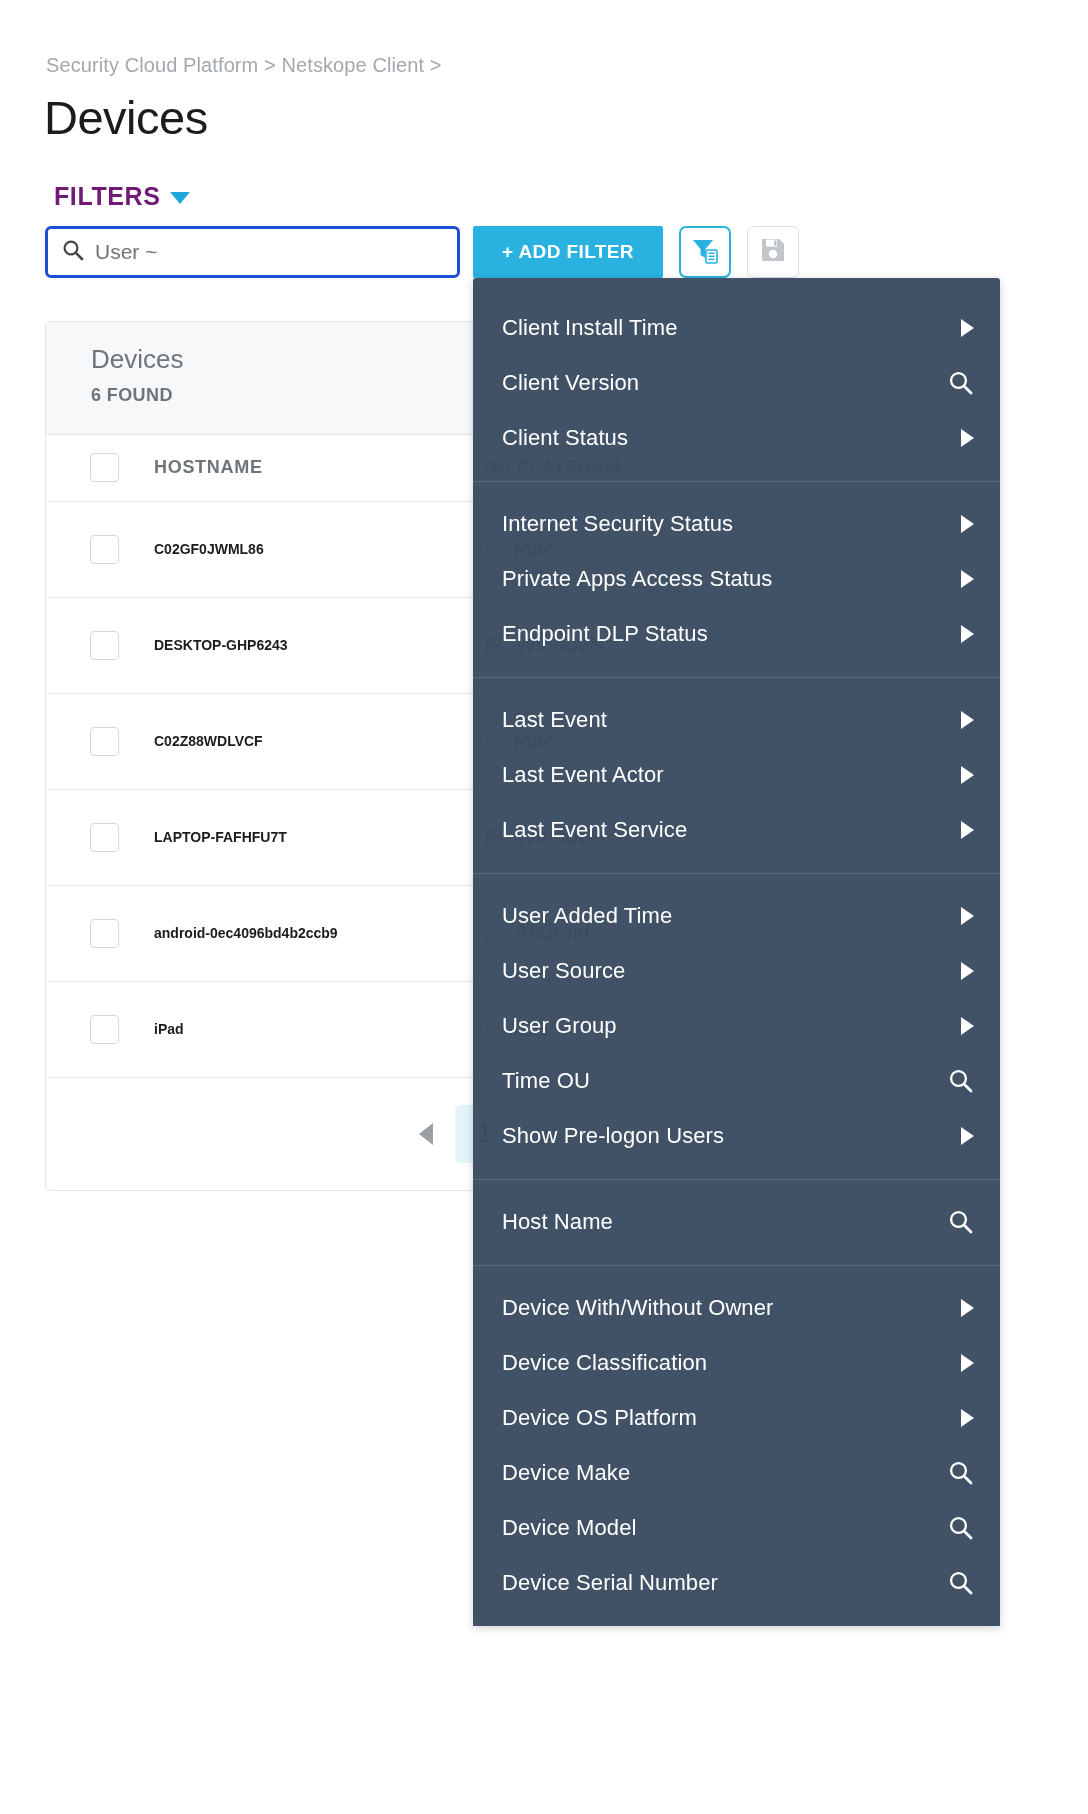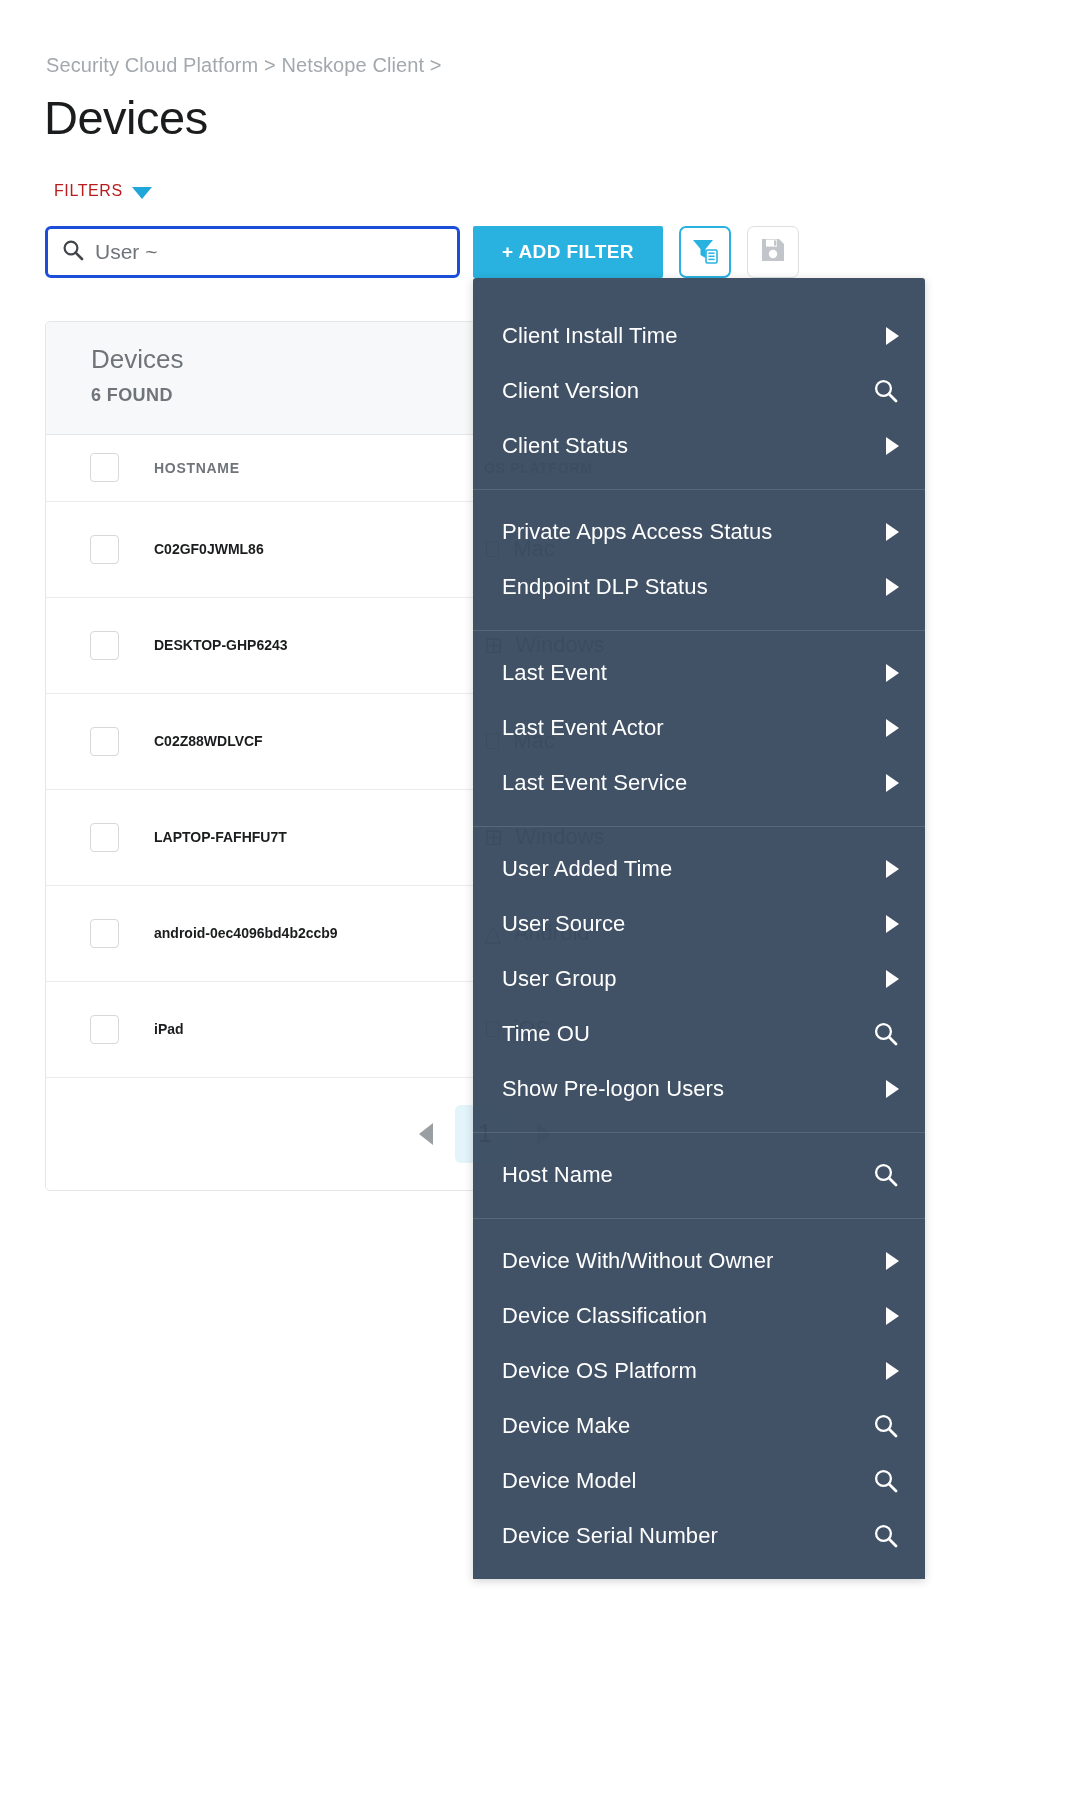--- a/index.html
+++ b/index.html
@@ -25,21 +25,21 @@
     letter-spacing: -0.5px;
   }
 
   
   .filters-bar {
     position: absolute; left: 54px; top: 138px;
     display: flex; align-items: center; gap: 9px;
     cursor: pointer;
   }
   .filters-bar .txt {
-    font-size: 16px; font-weight: normal; color: #b91c1c; letter-spacing: .6px;
+    font-size: 25px; font-weight: bold; color: #701a75; letter-spacing: .6px;
   }
   .caret-down {
     width: 0; height: 0;
     border-left: 10px solid transparent;
     border-right: 10px solid transparent;
     border-top: 12px solid #1fa7d9;
     margin-top: 3px;
   }
 
   
@@ -105,21 +105,21 @@
 
   th { height: 66px; }
   td { height: 96px; }
 
   .chk {
     width: 29px; height: 29px;
     border: 1px solid #d5d9dc; border-radius: 4px;
     background: #fff; display: block; cursor: pointer;
   }
   .th-label {
-    font-size: 14px; color: #6f7479; font-weight: bold; letter-spacing: .7px;
+    font-size: 18px; color: #6f7479; font-weight: bold; letter-spacing: .7px;
   }
   .host-cell {
     font-size: 14px; color: #1b1c1d; font-weight: bold; white-space: nowrap;
   }
   .os-cell {
     display: flex; align-items: center; gap: 12px;
     font-size: 22px; color: #4a4f54; font-weight: 300; white-space: nowrap;
   }
   .os-glyph { font-size: 23px; line-height: 1; color: #55606b; }
 
@@ -140,24 +140,24 @@
   .page-num {
     min-width: 60px; height: 58px;
     background: #e4f4fb; border-radius: 6px;
     display: flex; align-items: center; justify-content: center;
     font-size: 25px; color: #1b1c1d; font-weight: 300; cursor: pointer;
   }
 
   
   .menu {
     position: absolute; left: 473px; top: 234px;
-    width: 452px;
+    width: 527px;
     background: rgba(58,76,96,0.965);
     border-radius: 3px 3px 0 0;
-    padding-top: 16px;
+    padding-top: 8px;
     box-shadow: 0 2px 10px rgba(0,0,0,0.18);
     z-index: 40;
   }
   .menu-group { padding: 14px 0 16px 0; }
   .menu-group + .menu-group { border-top: 1px solid rgba(255,255,255,0.12); }
   .menu-item {
     display: flex; align-items: center; justify-content: space-between;
     height: 55px; padding: 0 26px 0 29px; cursor: pointer;
   }
   .menu-item .lbl {
@@ -338,20 +338,24 @@
             </svg>
           </span>
         </div>
         <div class="menu-item">
           <span class="lbl">Client Status</span>
           <span class="arrow-r"></span>
         </div>
       </div>
       <div class="menu-group">
         <div class="menu-item">
+          <span class="lbl">Internet Security Status</span>
+          <span class="arrow-r"></span>
+        </div>
+        <div class="menu-item">
           <span class="lbl">Private Apps Access Status</span>
           <span class="arrow-r"></span>
         </div>
         <div class="menu-item">
           <span class="lbl">Endpoint DLP Status</span>
           <span class="arrow-r"></span>
         </div>
       </div>
       <div class="menu-group">
         <div class="menu-item">

